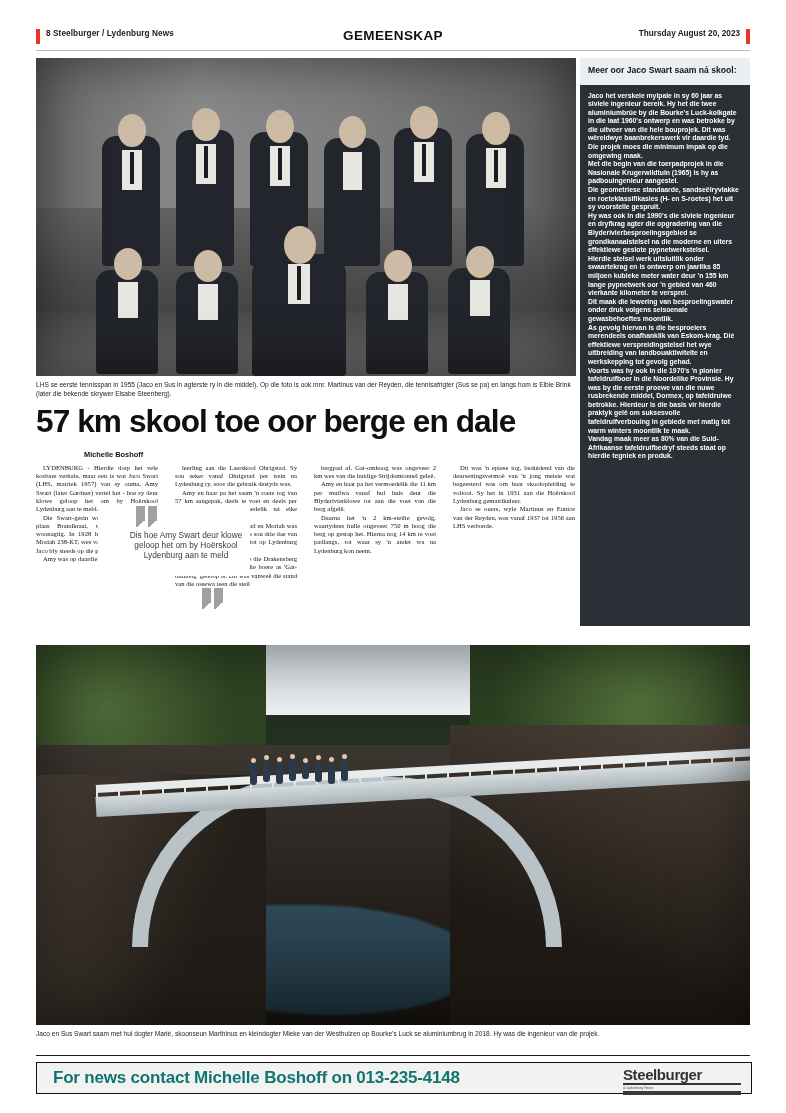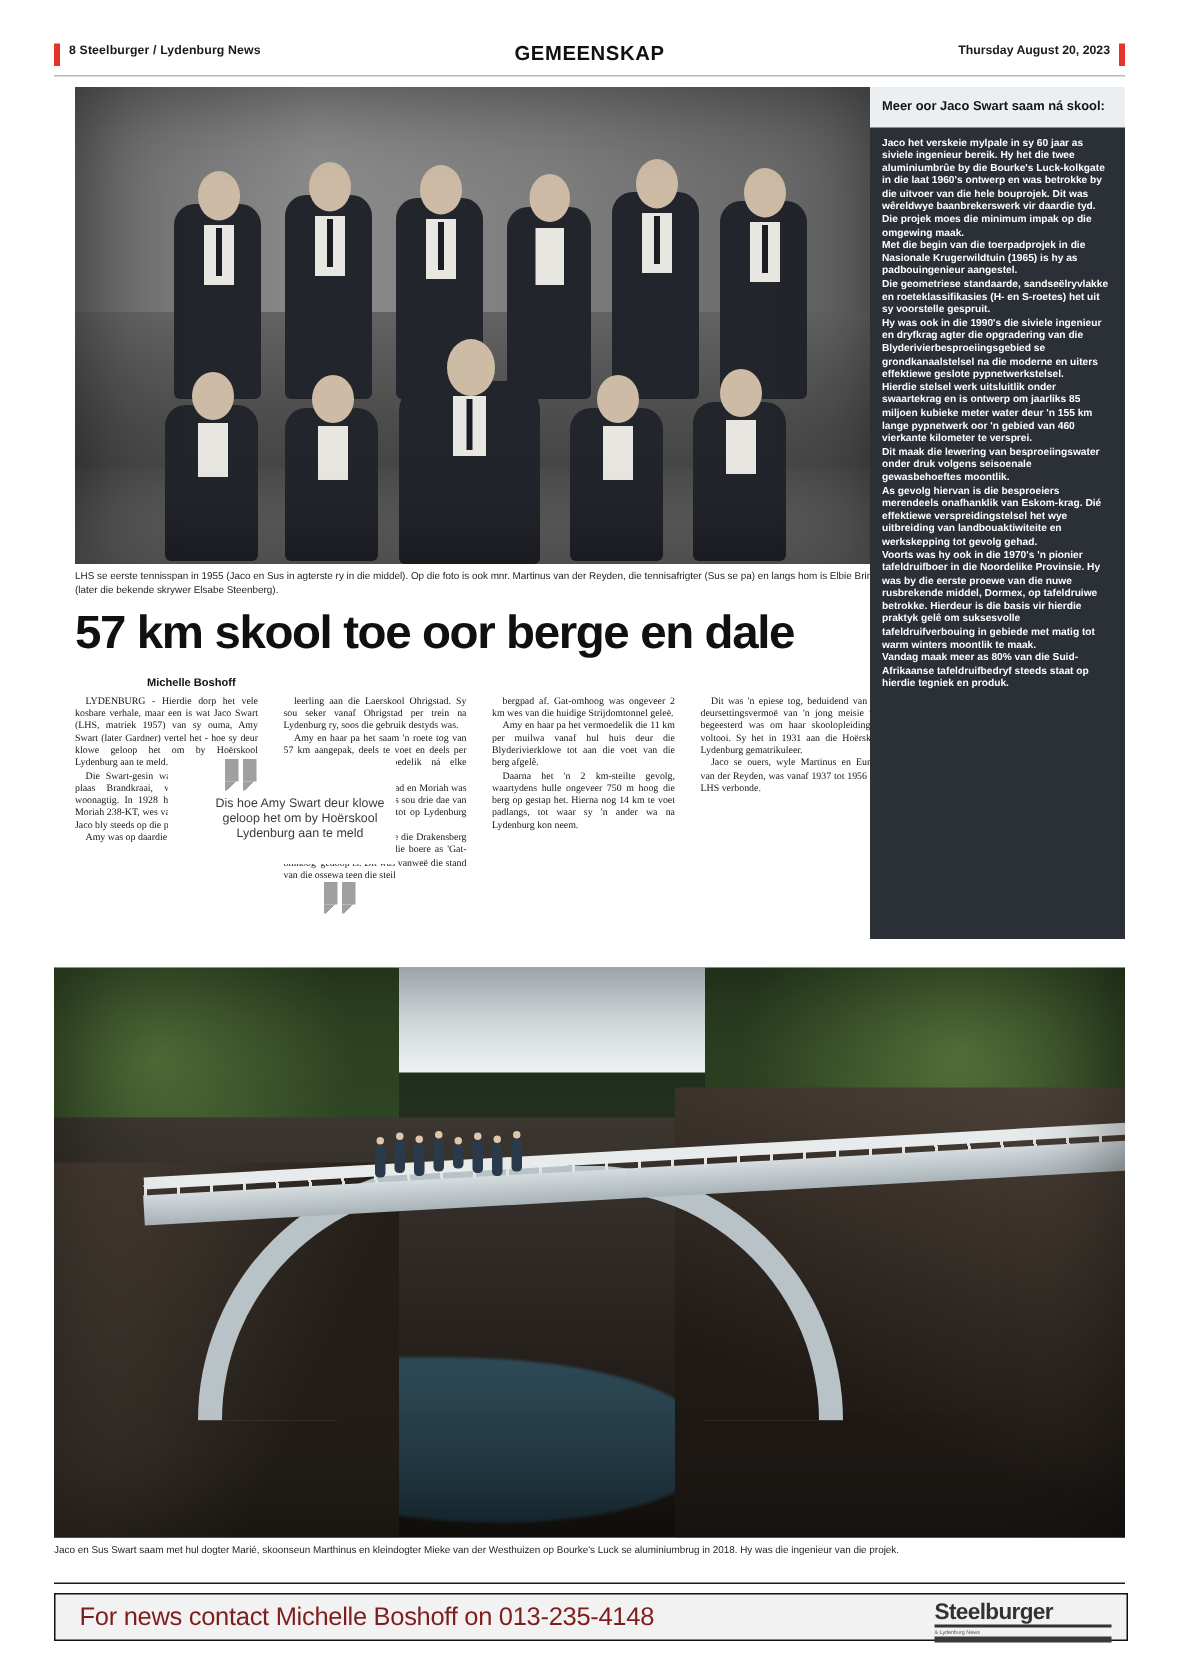--- a/index.html
+++ b/index.html
@@ -15,21 +15,21 @@
   
   .masthead{position:absolute;left:36px;top:28px;width:714px;height:20px;}
   .mast-rule{position:absolute;left:36px;top:50px;width:714px;height:1px;background:#b9b9b9;}
   .mast-bar-l{position:absolute;left:0;top:1px;width:4px;height:15px;background:#e8332a;}
   .mast-bar-r{position:absolute;right:0;top:1px;width:4px;height:15px;background:#e8332a;}
   .mast-left{position:absolute;left:10px;top:1px;font-size:8.2px;font-weight:bold;color:#1a1a1a;letter-spacing:.1px;}
   .mast-center{position:absolute;left:0;right:0;top:0px;text-align:center;font-size:13.5px;font-weight:bold;letter-spacing:.4px;color:#111;}
   .mast-right{position:absolute;right:10px;top:1px;font-size:8.2px;font-weight:bold;color:#1a1a1a;}
 
   
-  .leftcol{position:absolute;left:50px;top:58px;width:540px;}
+  .leftcol{position:absolute;left:36px;top:58px;width:540px;}
 
   
   .photo1{position:relative;width:540px;height:318px;overflow:hidden;background:#2a2a2a;}
   .p1-sky{position:absolute;inset:0;background:
       linear-gradient(#5d5d5d,#6f6f6f 35%,#4c4c4c 70%,#3a3a3a);}
   .p1-wall{position:absolute;left:0;top:0;width:100%;height:150px;
       background:linear-gradient(90deg,#6a6a6a,#8b8b8b 30%,#7d7d7d 60%,#5f5f5f);}
   .p1-floor{position:absolute;left:0;bottom:0;width:100%;height:64px;
       background:linear-gradient(#4a4a4a,#6b6b6b);}
   .p1-person{position:absolute;background:#23252c;border-radius:14px 14px 4px 4px;}
@@ -116,22 +116,22 @@
   .pp{position:absolute;width:7px;height:22px;background:#2b3a4a;border-radius:3px;}
   .pp b{position:absolute;left:1px;top:-5px;width:5px;height:5px;border-radius:50%;background:#e0c7ac;display:block;}
   .p2-vign{position:absolute;inset:0;box-shadow:inset 0 0 70px rgba(0,0,0,.5);}
 
   .cap2{font-size:6.6px;line-height:9.4px;color:#1d1d1d;margin-top:4px;width:714px;}
 
   
   .footrule{position:absolute;left:36px;top:1055px;width:714px;height:1px;background:#1a1a1a;}
   .footer{position:absolute;left:36px;top:1062px;width:714px;height:30px;
       border:1px solid #111;background:#f2f2f2;}
-  .foot-txt{position:absolute;left:16px;top:5px;font-size:17px;font-weight:normal;
-      letter-spacing:-.2px;color:#7f1d1d;}
+  .foot-txt{position:absolute;left:16px;top:5px;font-size:17px;font-weight:bold;
+      letter-spacing:-.2px;color:#0f766e;}
   .foot-logo{position:absolute;right:10px;top:4px;width:118px;}
   .fl-name{font-size:15px;font-weight:bold;color:#333;letter-spacing:-.4px;
       border-bottom:2px solid #333;line-height:16px;}
   .fl-sub{font-size:3.6px;color:#555;margin-top:1px;}
   .fl-bar{margin-top:1px;height:4px;background:#3a3a3a;}
 </style>
 </head>
 <body>
 
 <div class="page">

